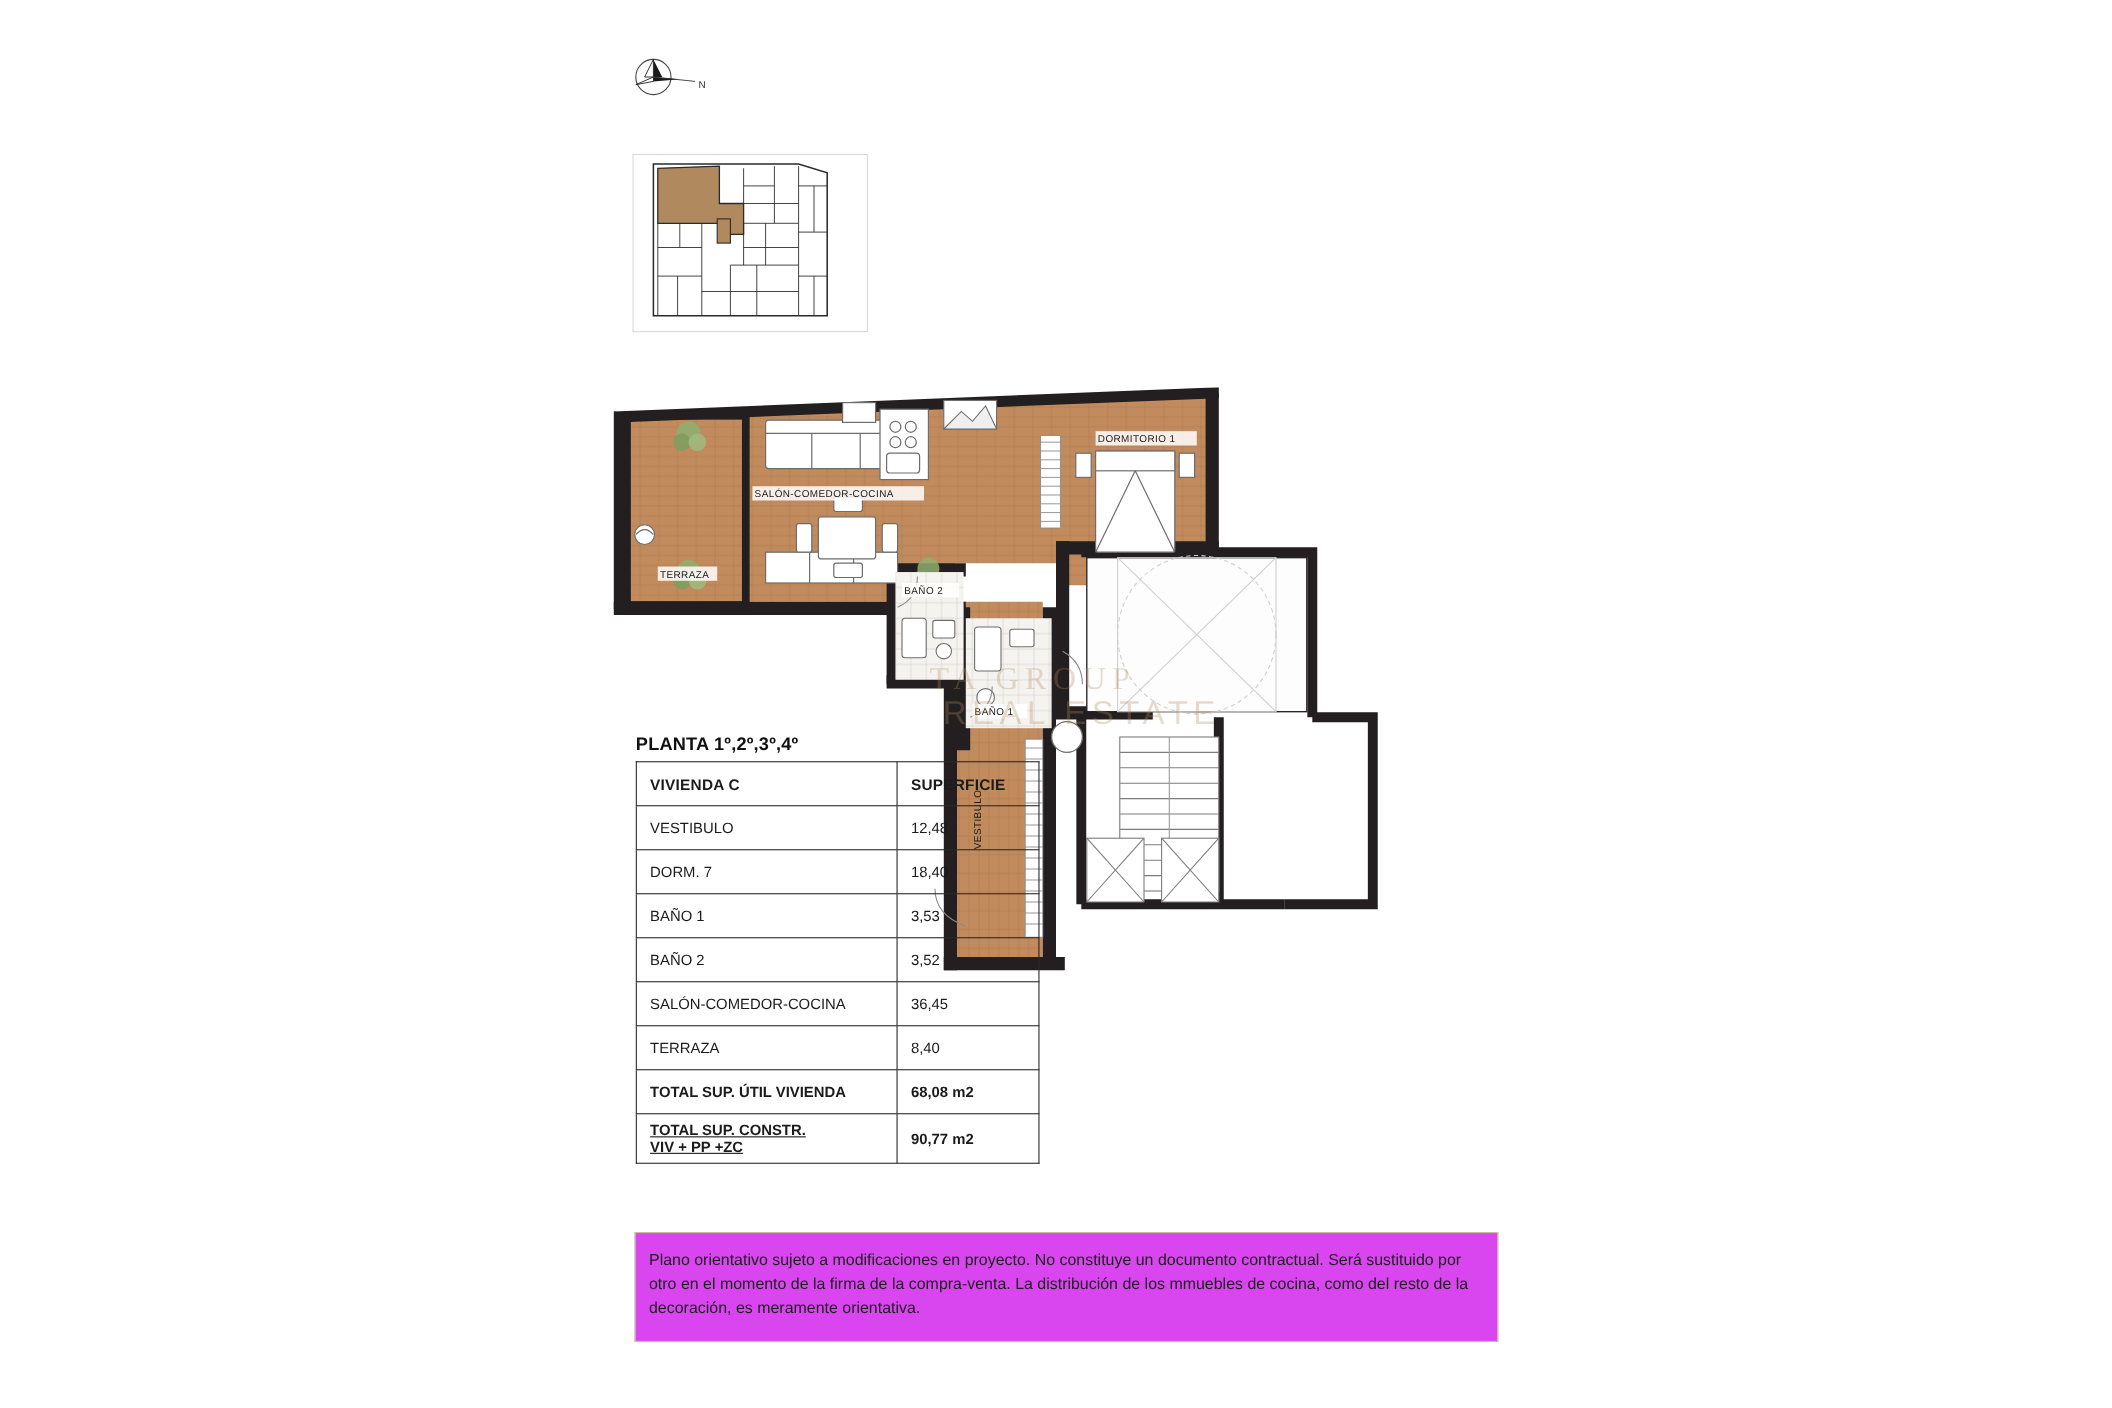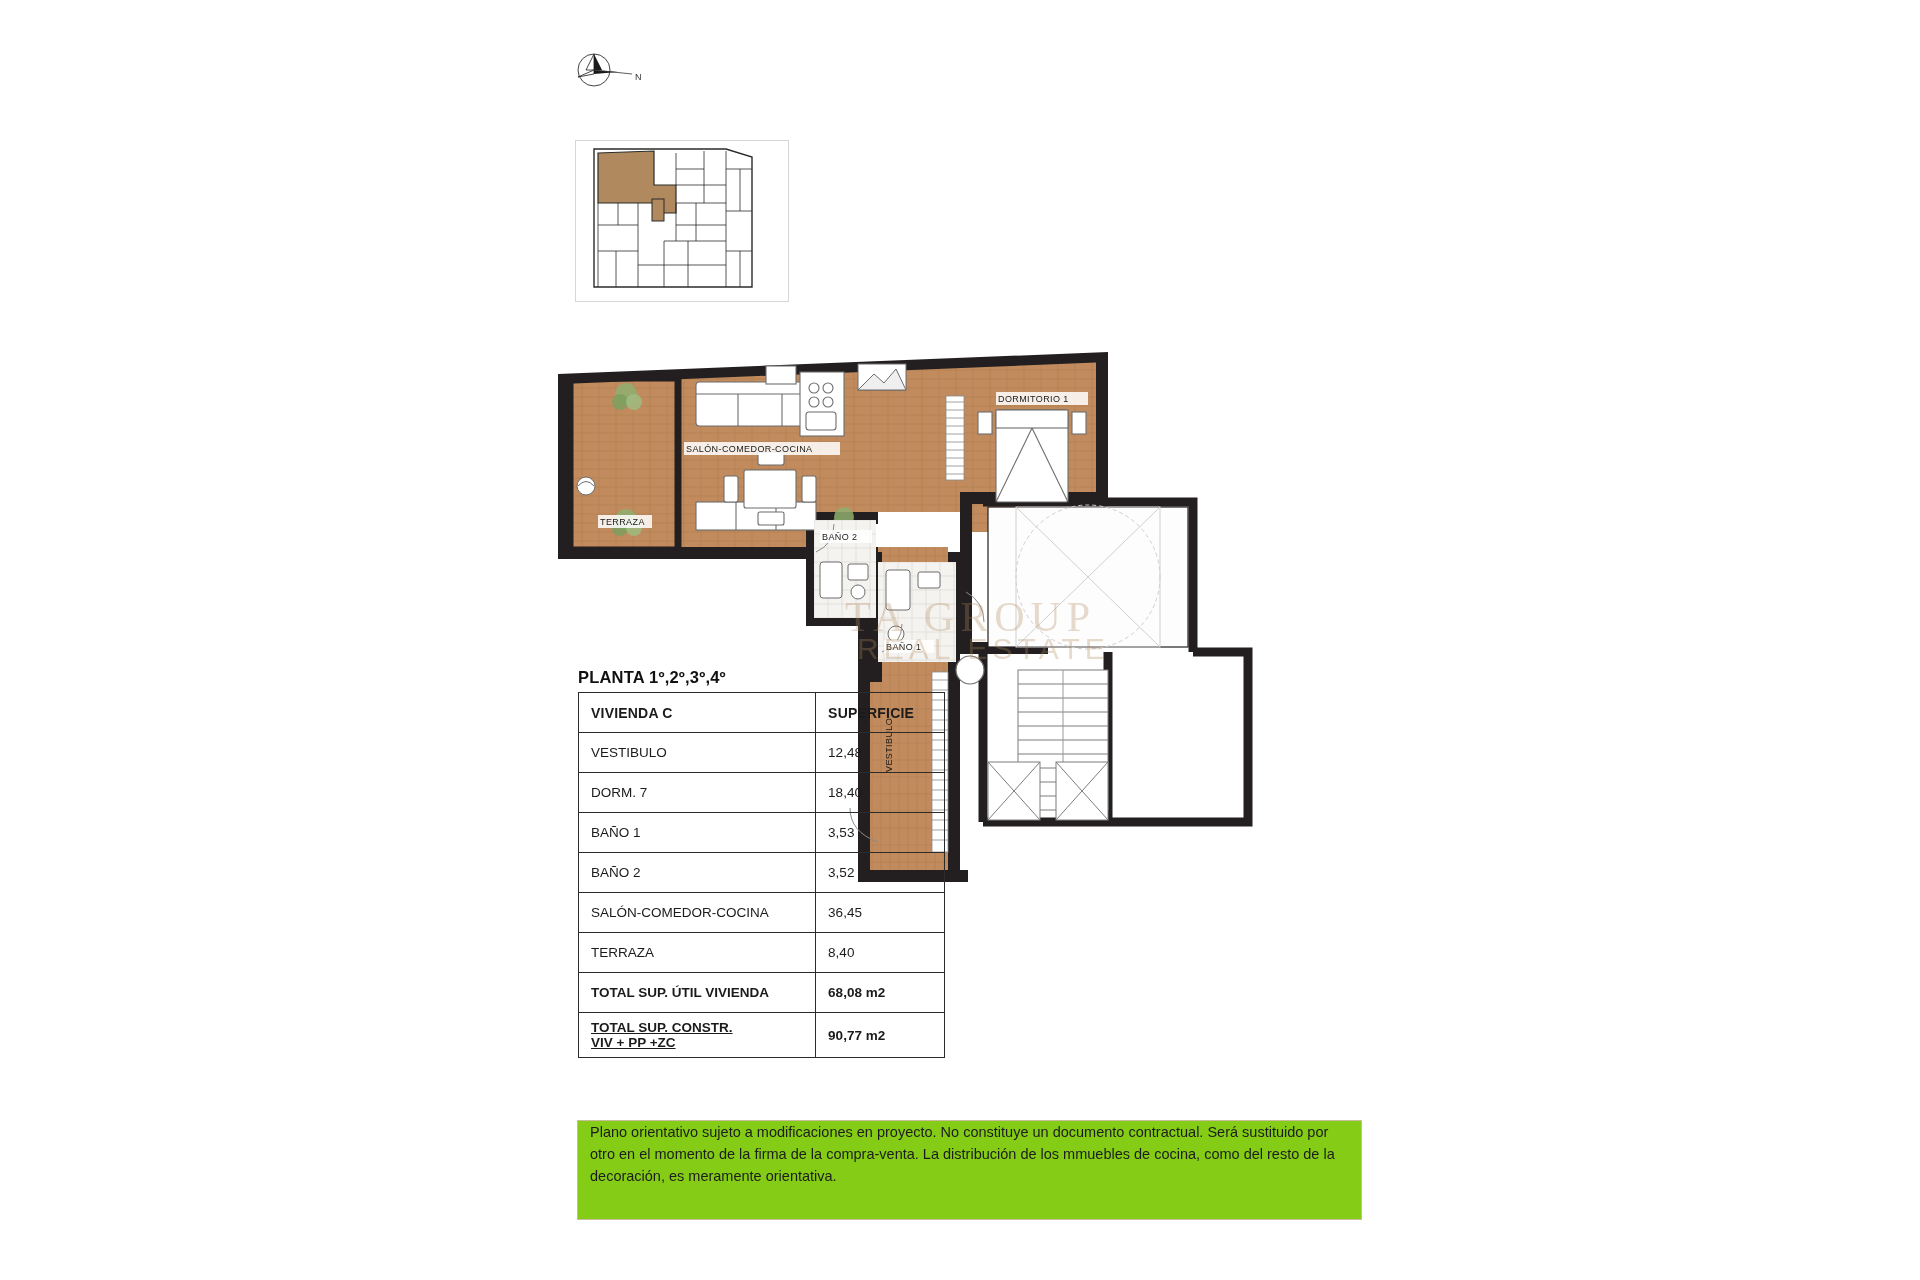--- a/index.html
+++ b/index.html
@@ -67,21 +67,21 @@
     position: absolute;
     left: 845px;
     top: 600px;
     width: 300px;
     height: 70px;
     pointer-events: none;
     opacity: 0.30;
   }
   .watermark .wm1 {
     font-family: "Liberation Serif", serif;
-    font-size: 42px;
+    font-size: 29px;
     letter-spacing: 6px;
     color: #b08a5e;
     line-height: 34px;
     white-space: nowrap;
   }
   .watermark .wm2 {
     font-family: Liberation Sans, sans-serif;
     font-size: 30px;
     letter-spacing: 5px;
     color: #b08a5e;
@@ -136,22 +136,22 @@
   }
 
   
   .disclaimer {
     position: absolute;
     left: 577px;
     top: 1120px;
     width: 785px;
     min-height: 100px;
     border: 1px solid #c9bda0;
-    background: #84cc16;
-    padding: 0 12px 12px 12px;
+    background: #d946ef;
+    padding: 14px 12px 12px 12px;
     box-sizing: border-box;
     font-size: 14.5px;
     line-height: 22px;
     color: #1d1d1d;
     font-family: "Liberation Sans", sans-serif;
   }
   .disclaimer p { margin: 0; }
 
   .room-label {
     font-family: "Liberation Sans", sans-serif;

